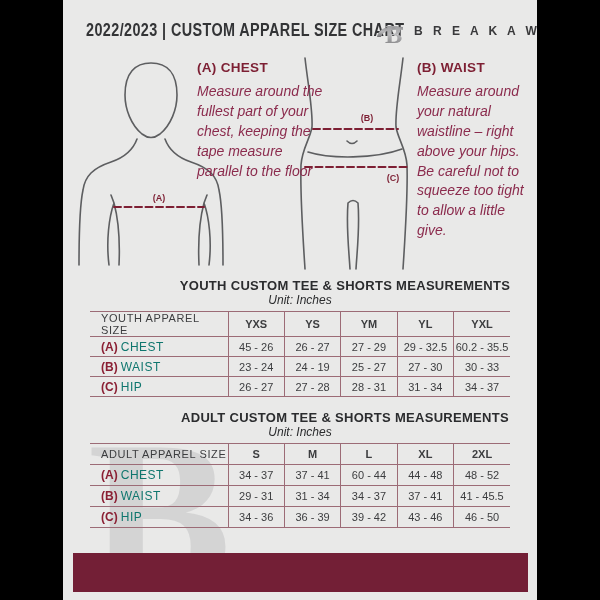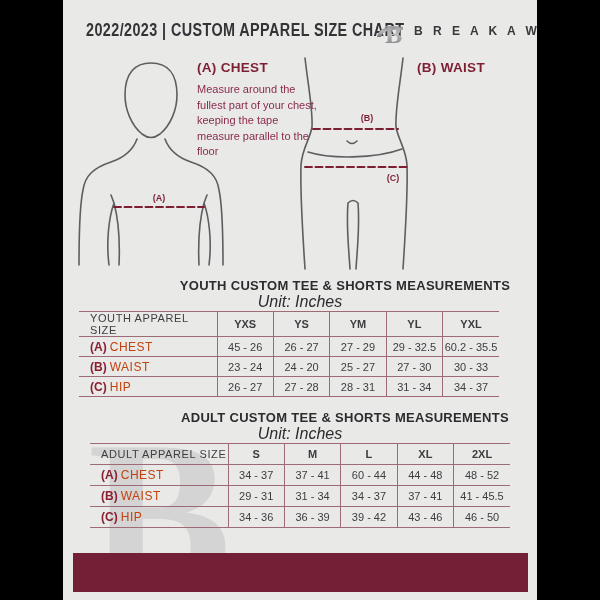--- a/index.html
+++ b/index.html
@@ -22,61 +22,61 @@
     left:351px;top:24px;font-size:12px;font-weight:bold;color:#39393b;
     letter-spacing:3.5px;white-space:nowrap;
   }
   .logo{left:311px;top:15px;width:34px;height:34px;}
   
   .instr{z-index:3;}
   .instr h3{
     margin:0;font-size:13.5px;font-weight:bold;color:#7d1f33;letter-spacing:.3px;
   }
   .instr p{
-    margin:7px 0 0 0;font-size:11px;line-height:1.42;
+    margin:7px 0 0 0;font-size:14px;line-height:1.42;font-style:italic;
     color:#8b2b4d;white-space:pre-line;
   }
   .blk-a{left:134px;top:60px;width:126px;}
   .blk-b{left:354px;top:60px;width:116px;}
   .blk-c{left:354px;top:166px;width:122px;}
   
   .fig{z-index:2;}
   .fig path{fill:none;stroke:#5d5e60;stroke-width:1.6;stroke-linecap:round;}
   .fig .dash{stroke:#7d1f33;stroke-width:2;stroke-dasharray:7 3.5;}
   .fig text{font-family:"Liberation Sans",sans-serif;font-size:9px;font-weight:bold;fill:#7d1f33;}
   
   .sec-title{
     left:0;width:564px;text-align:center;
     font-size:13px;font-weight:bold;letter-spacing:.3px;color:#2b2c2e;z-index:3;
   }
   .sec-unit{
     left:0;width:474px;text-align:center;
-    font-size:16px;font-style:italic;color:#2b2c2e;z-index:3;
+    font-size:12px;font-style:italic;color:#2b2c2e;z-index:3;
   }
   
   table.size{
     border-collapse:collapse;table-layout:fixed;width:420px;z-index:3;
     background:transparent;
   }
   table.size col.c0{width:138px;}
   table.size td{
     border-top:1.5px solid #9c6b76;
     font-size:11px;color:#3c3d3f;text-align:center;vertical-align:middle;
     padding:0;
   }
   table.size tr.last td{border-bottom:1.5px solid #9c6b76;margin-top:46px;}
   table.size td + td{border-left:1.5px solid #9c6b76;text-align:center;}
   table.size td.lbl{text-align:left;padding-left:11px;}
   table.size tr{height:20px;}
   table.adult tr{height:21px;}
   .hdr-cell{font-size:11.5px;letter-spacing:.6px;color:#3c3d3f;}
   .size-cell{font-weight:bold;font-size:11.5px;color:#232426;}
   .row-prefix{font-weight:bold;color:#8a1f33;font-size:12px;}
-  .row-name{color:#c2410c;font-size:12px;letter-spacing:.5px;}
-  .tbl-youth{left:16px;top:311px;}
+  .row-name{color:#0f766e;font-size:12px;letter-spacing:.5px;}
+  .tbl-youth{left:27px;top:311px;}
   .tbl-adult{left:27px;top:443px;}
   
   .watermark{
     left:25px;top:408px;font-family:"Liberation Serif",serif;font-weight:bold;
     font-size:215px;line-height:1;color:rgba(170,170,172,.33);z-index:1;
     user-select:none;
   }
   .footer-bar{
     left:10px;top:553px;width:455px;height:39px;background:#731f36;z-index:4;
   }
@@ -121,20 +121,21 @@
     <path class="dash" d="M 25,112 L 128,112"></path>
     <text x="113" y="126" text-anchor="middle">(C)</text>
   </svg>
 
   <div class="abs instr blk-a">
     <h3>(A) CHEST</h3>
     <p>Measure around the fullest part of your chest, keeping the tape measure parallel to the floor</p>
   </div>
   <div class="abs instr blk-b">
     <h3>(B) WAIST</h3>
+    <p>Measure around your natural waistline – right above your hips. Be careful not to squeeze too tight to allow a little give.</p>
   </div>
 
   <div class="abs watermark">B</div>
 
   <div class="abs sec-title" style="top:278px;">YOUTH CUSTOM TEE &amp; SHORTS MEASUREMENTS</div>
   <div class="abs sec-unit" style="top:293px;">Unit: Inches</div>
 
   <table class="abs size youth tbl-youth">
     <colgroup>
         <col class="c0">
@@ -157,21 +158,21 @@
       <td class="lbl"><span class="row-prefix">(A)</span> <span class="row-name">CHEST</span></td>
       <td>45 - 26</td>
       <td>26 - 27</td>
       <td>27 - 29</td>
       <td>29 - 32.5</td>
       <td>60.2 - 35.5</td>
     </tr>
     <tr>
       <td class="lbl"><span class="row-prefix">(B)</span> <span class="row-name">WAIST</span></td>
       <td>23 - 24</td>
-      <td>24 - 20</td>
+      <td>24 - 19</td>
       <td>25 - 27</td>
       <td>27 - 30</td>
       <td>30 - 33</td>
     </tr>
     <tr class="last">
       <td class="lbl"><span class="row-prefix">(C)</span> <span class="row-name">HIP</span></td>
       <td>26 - 27</td>
       <td>27 - 28</td>
       <td>28 - 31</td>
       <td>31 - 34</td>

